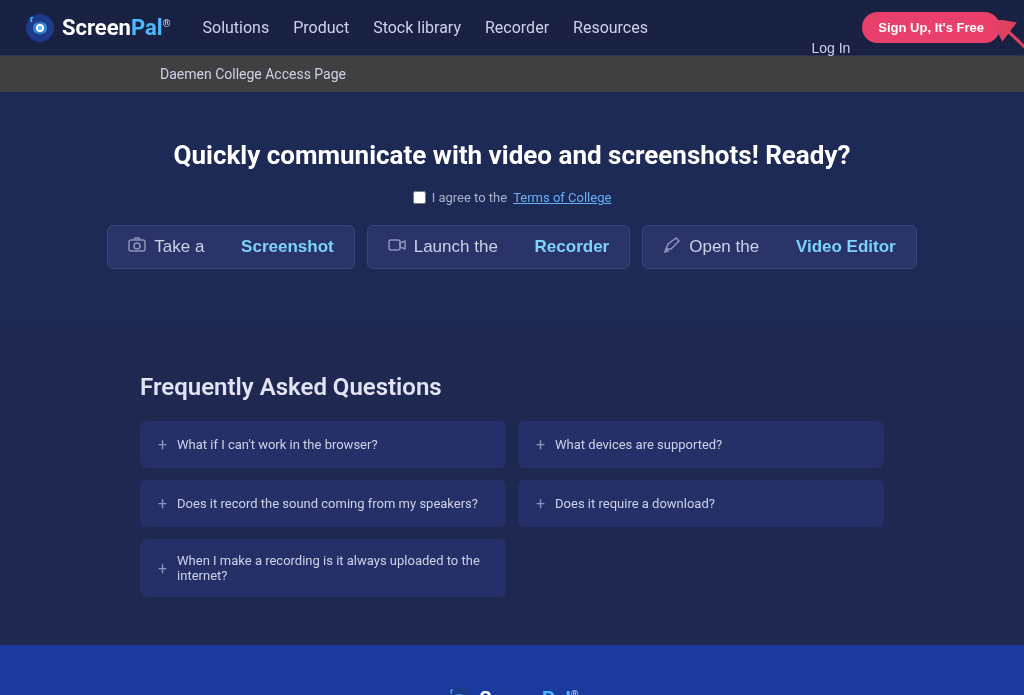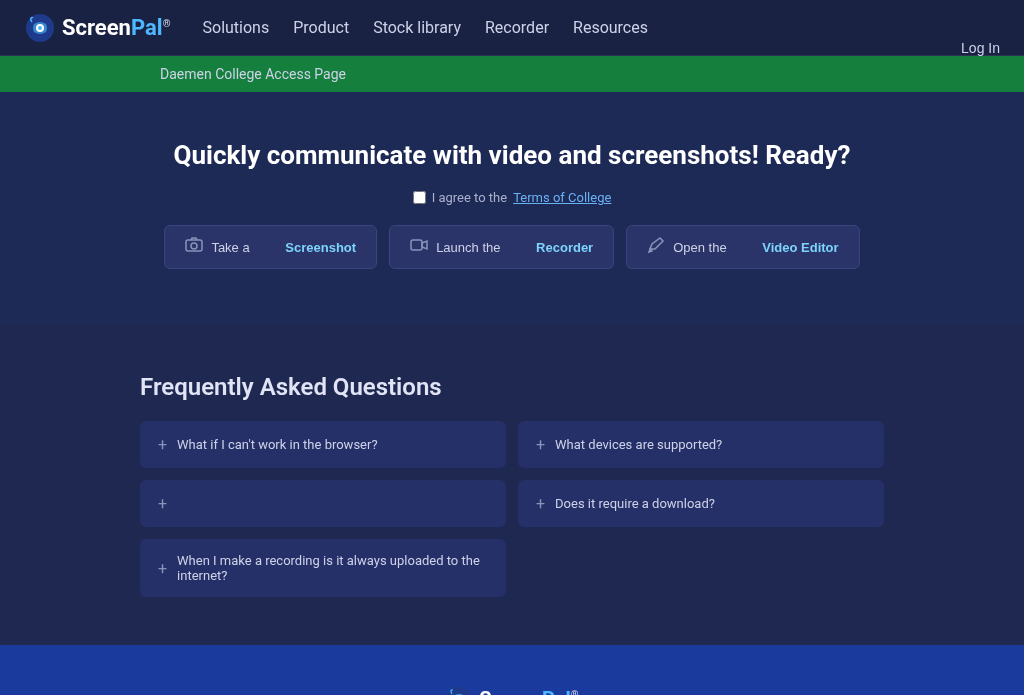--- a/index.html
+++ b/index.html
@@ -20,21 +20,21 @@
     .nav-links a { color: #cdd2e8; font-size: 16px; text-decoration: none; cursor: pointer; }
     .nav-right { display: flex; gap: 12px; align-items: center; }
     .btn-login { color: #cdd2e8; font-size: 14px; background: none; border: none; cursor: pointer; margin-top: 40px; }
     .btn-signup { background: #e8406a; color: #fff; border: none; border-radius: 20px; padding: 8px 16px; font-size: 13px; font-weight: 600; cursor: pointer; }
 
     
     .arrow-container { position: relative; }
 
     
     .banner {
-      background: #15803d;
+      background: #404040;
       padding: 10px 24px;
       font-size: 14px;
       color: #cdd2e8;
       text-align: left;
       padding-left: 160px;
     }
 
     
     .hero {
       background: #1e2a56;
@@ -66,21 +66,21 @@
     }
     .action-btn {
       display: flex;
       align-items: center;
       gap: 8px;
       background: #2a3468;
       border: 1px solid #3a4580;
       border-radius: 6px;
       padding: 10px 20px;
       color: #cdd2e8;
-      font-size: 13px;
+      font-size: 17px;
       cursor: pointer;
       min-width: 170px;
     }
     .action-btn .btn-icon { font-size: 16px; color: #8a93bb; }
     .action-btn strong { color: #7dd3fc; font-weight: 600; margin-left: 16px; }
 
     
     .faq-section {
       background: #1e2850;
       padding: 48px 140px;
@@ -155,20 +155,32 @@
   </div>
   <div class="nav-links">
     <a>Solutions</a>
     <a>Product</a>
     <a>Stock library</a>
     <a>Recorder</a>
     <a>Resources</a>
   </div>
   <div class="nav-right">
     <button class="btn-login">Log In</button>
+    <div class="arrow-container">
+      <button class="btn-signup">Sign Up, It's Free</button>
+      
+      <svg class="signup-arrow" width="60" height="50" viewBox="0 0 60 50">
+        <defs>
+          <marker id="arrowhead" markerWidth="8" markerHeight="8" refX="4" refY="4" orient="auto">
+            <path d="M0,0 L8,4 L0,8 Z" fill="#e04060"></path>
+          </marker>
+        </defs>
+        <path d="M50,45 Q30,20 10,5" stroke="#e04060" stroke-width="3" fill="none" marker-end="url(#arrowhead)"></path>
+      </svg>
+    </div>
   </div>
 </nav>
 
 <div class="banner">
   <span>Daemen College Access Page</span>
 </div>
 
 <section class="hero">
   <h1>Quickly communicate with video and screenshots! Ready?</h1>
   <div class="terms-row">
@@ -214,20 +226,21 @@
     <div class="faq-item">
       <span class="plus">+</span>
       <span>What if I can't work in the browser?</span>
     </div>
     <div class="faq-item">
       <span class="plus">+</span>
       <span>What devices are supported?</span>
     </div>
     <div class="faq-item">
       <span class="plus">+</span>
+      <span>Does it record the sound coming from my speakers?</span>
     </div>
     <div class="faq-item">
       <span class="plus">+</span>
       <span>Does it require a download?</span>
     </div>
     <div class="faq-item faq-full">
       <span class="plus">+</span>
       <span>When I make a recording is it always uploaded to the internet?</span>
     </div>
   </div>

